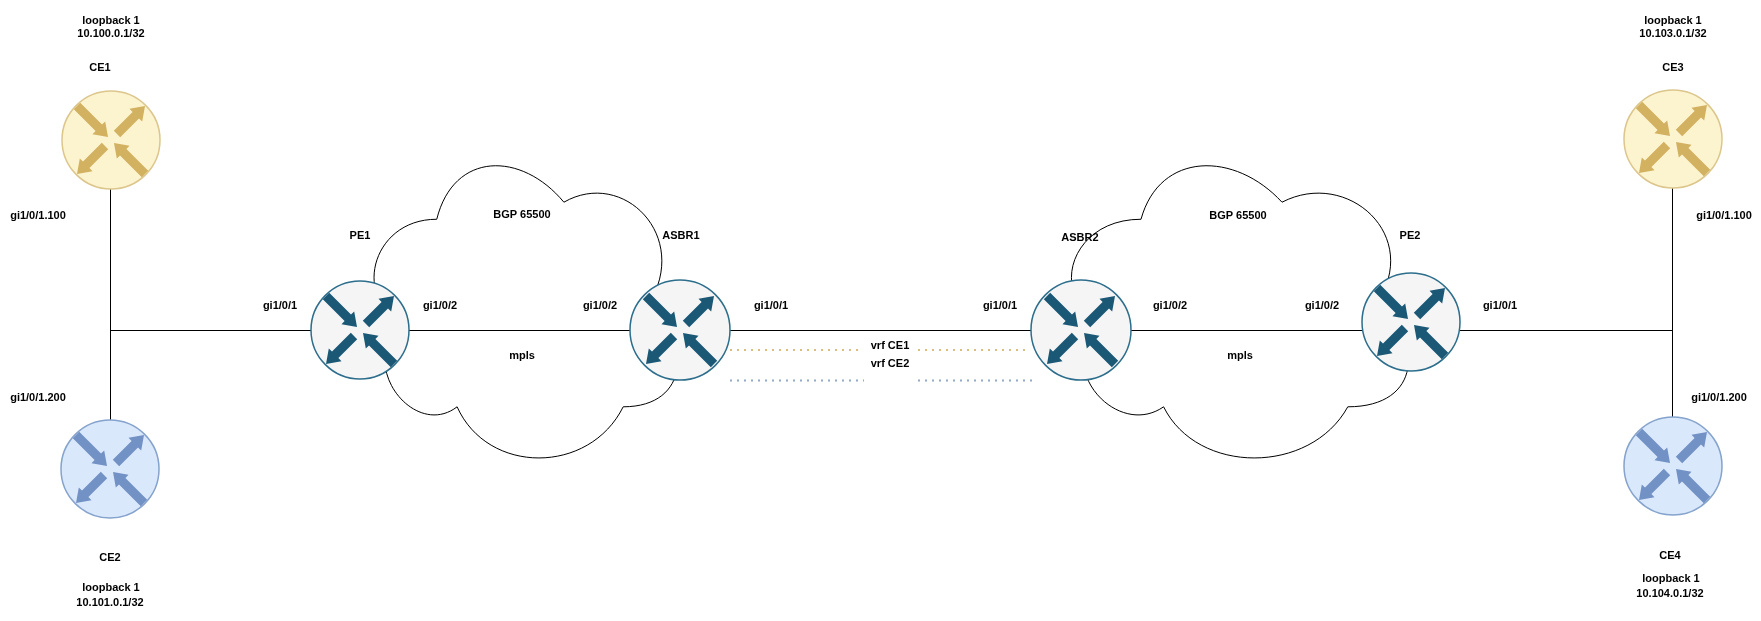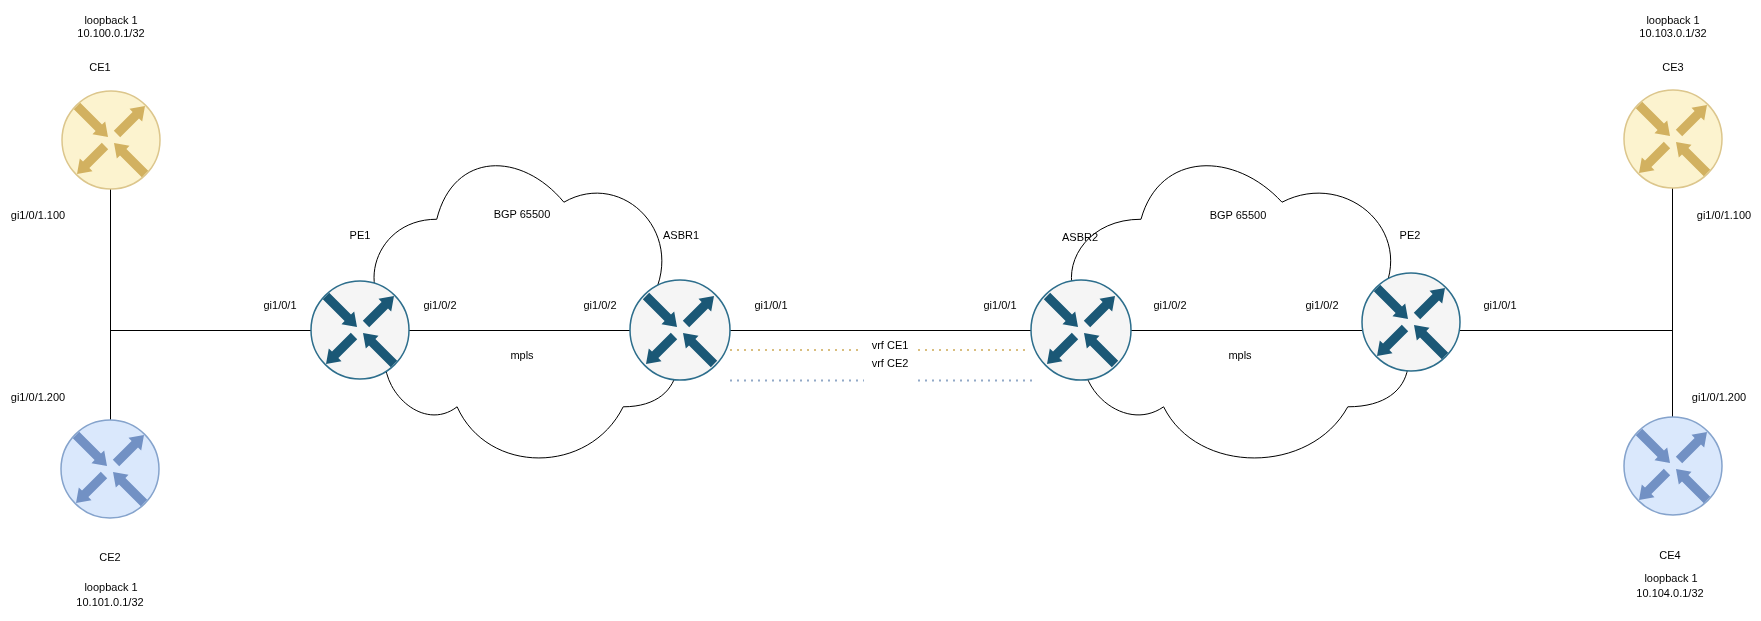--- a/index.html
+++ b/index.html
@@ -1,16 +1,16 @@
 <!DOCTYPE html>
 <html style="--ce-yellow-fill: #FCF3CF; --ce-yellow-stroke: #DCC68C; --ce-yellow-arrow: #D2B160; --ce-blue-fill: #DAE8FC; --ce-blue-stroke: #85A3CC; --ce-blue-arrow: #7291C4; --core-fill: #F5F5F5; --core-stroke: #2D6E8C; --core-arrow: #1B5876; --vrf-ce1-dots: #D9BE7F; --vrf-ce2-dots: #92A9C7; --link: #000000;"><head>
 <meta charset="utf-8">
 <style>
   html,body{margin:0;padding:0;background:#ffffff;}
-  .canvas-wrap{position:relative;width:1761px;height:621px;background:#ffffff;}
+  .canvas-wrap{position:relative;width:1761px;height:621px;background:#ffffff;font-weight:bold;}
   svg{display:block;}
   text.lbl{
     font-family:"Liberation Sans", sans-serif;
     font-size:11px;
     fill:#000000;
     text-anchor:middle;
   }
   .cloud{fill:#ffffff;stroke:#000000;stroke-width:1;}
   .link{stroke:var(--link,#000000);stroke-width:1;fill:none;}
   .vrf-gold{stroke:var(--vrf-ce1-dots,#D9BE7F);stroke-width:2;stroke-dasharray:2 5;fill:none;}

